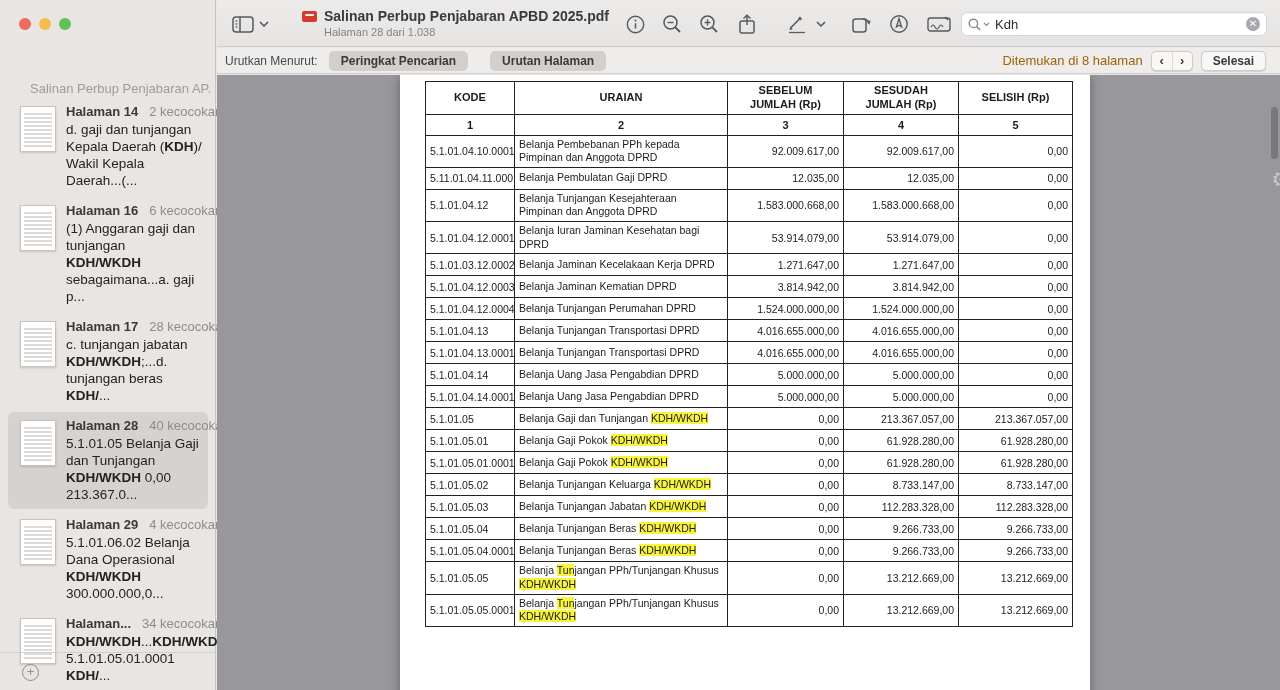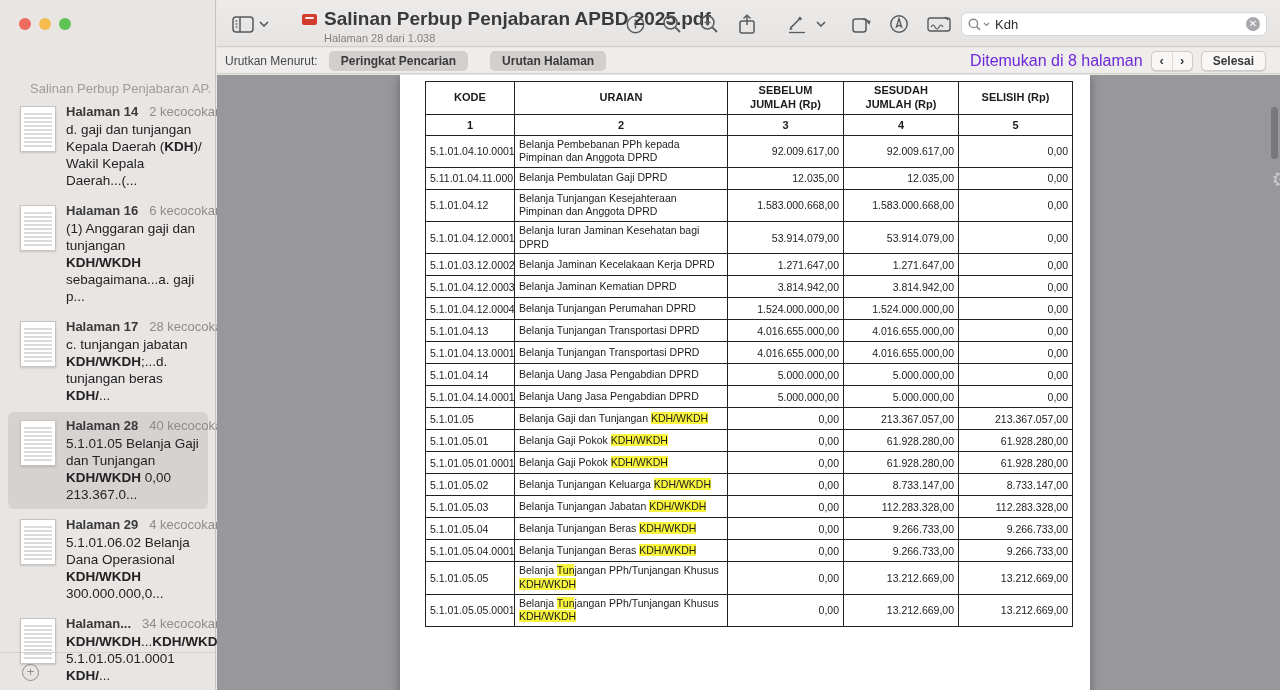--- a/index.html
+++ b/index.html
@@ -37,38 +37,38 @@
     background:linear-gradient(#ecebe9,#e6e4e2); border-bottom:1px solid #d0cecc; }
   .tb-icon { position:absolute; top:12px; width:24px; height:24px; color:#59595b;
     display:flex; align-items:center; justify-content:center; }
   .tb-icon svg { display:block; }
   .doc-titles { position:absolute; left:85px; top:8px; }
   .doc-title-row { display:flex; align-items:center; gap:7px; }
   .pdf-badge { width:15px; height:11px; background:#d23b2e; border-radius:2px;
     position:relative; }
   .pdf-badge:after { content:""; position:absolute; left:3px; top:3px; width:9px;
     height:2px; background:#fff; border-radius:1px; opacity:.9; }
-  .doc-title { font-size:19px; font-weight:bold; color:#3a3a3c; white-space:nowrap; }
+  .doc-title { font-size:14px; font-weight:bold; color:#3a3a3c; white-space:nowrap; }
   .doc-sub { font-size:11px; color:#85837f; margin-top:2px; margin-left:22px; }
   .searchfield { position:absolute; right:13px; top:12px; width:306px; height:24px;
     background:#fff; border:1px solid #d9d7d5; border-radius:6px; display:flex;
     align-items:center; padding:0 6px; box-shadow:inset 0 0.5px 1px rgba(0,0,0,.06); }
   .searchfield .q { font-size:13px; color:#2b2b2d; margin-left:5px; flex:1; }
   .clear-btn { width:14px; height:14px; border-radius:50%; background:#a9a9ad;
     color:#fff; font-size:10px; line-height:14px; text-align:center; }
 
   
   .findbar { position:absolute; left:217px; top:48px; right:0; height:26px;
     background:#efedeb; border-bottom:1px solid #d2d0ce; display:flex;
     align-items:center; padding:0 14px 0 8px; }
   .fb-label { font-size:12px; color:#48484a; }
   .pill { font-size:12px; font-weight:bold; color:#3a3a3c; background:#d2cfcd;
     border-radius:5px; padding:3px 12px; margin-left:11px; }
   .pill + .pill { margin-left:22px; }
-  .fb-found { margin-left:auto; font-size:16px; color:#6d28d9; }
+  .fb-found { margin-left:auto; font-size:13px; color:#a16207; }
   .nav-group { display:flex; margin-left:8px; background:#f8f7f6;
     border:1px solid #cfcdcb; border-radius:5px; box-shadow:0 0.5px 1px rgba(0,0,0,.12);
     overflow:hidden; }
   .nav-btn { width:20px; height:18px; font-size:13px; font-weight:600; color:#3a3a3c;
     text-align:center; line-height:17px; }
   .nav-btn + .nav-btn { border-left:1px solid #dddbd9; }
   .done-btn { margin-left:8px; font-size:12px; font-weight:bold; color:#3a3a3c;
     background:#f8f7f6; border:1px solid #cfcdcb; border-radius:5px; padding:2px 11px;
     box-shadow:0 0.5px 1px rgba(0,0,0,.12); }
 

